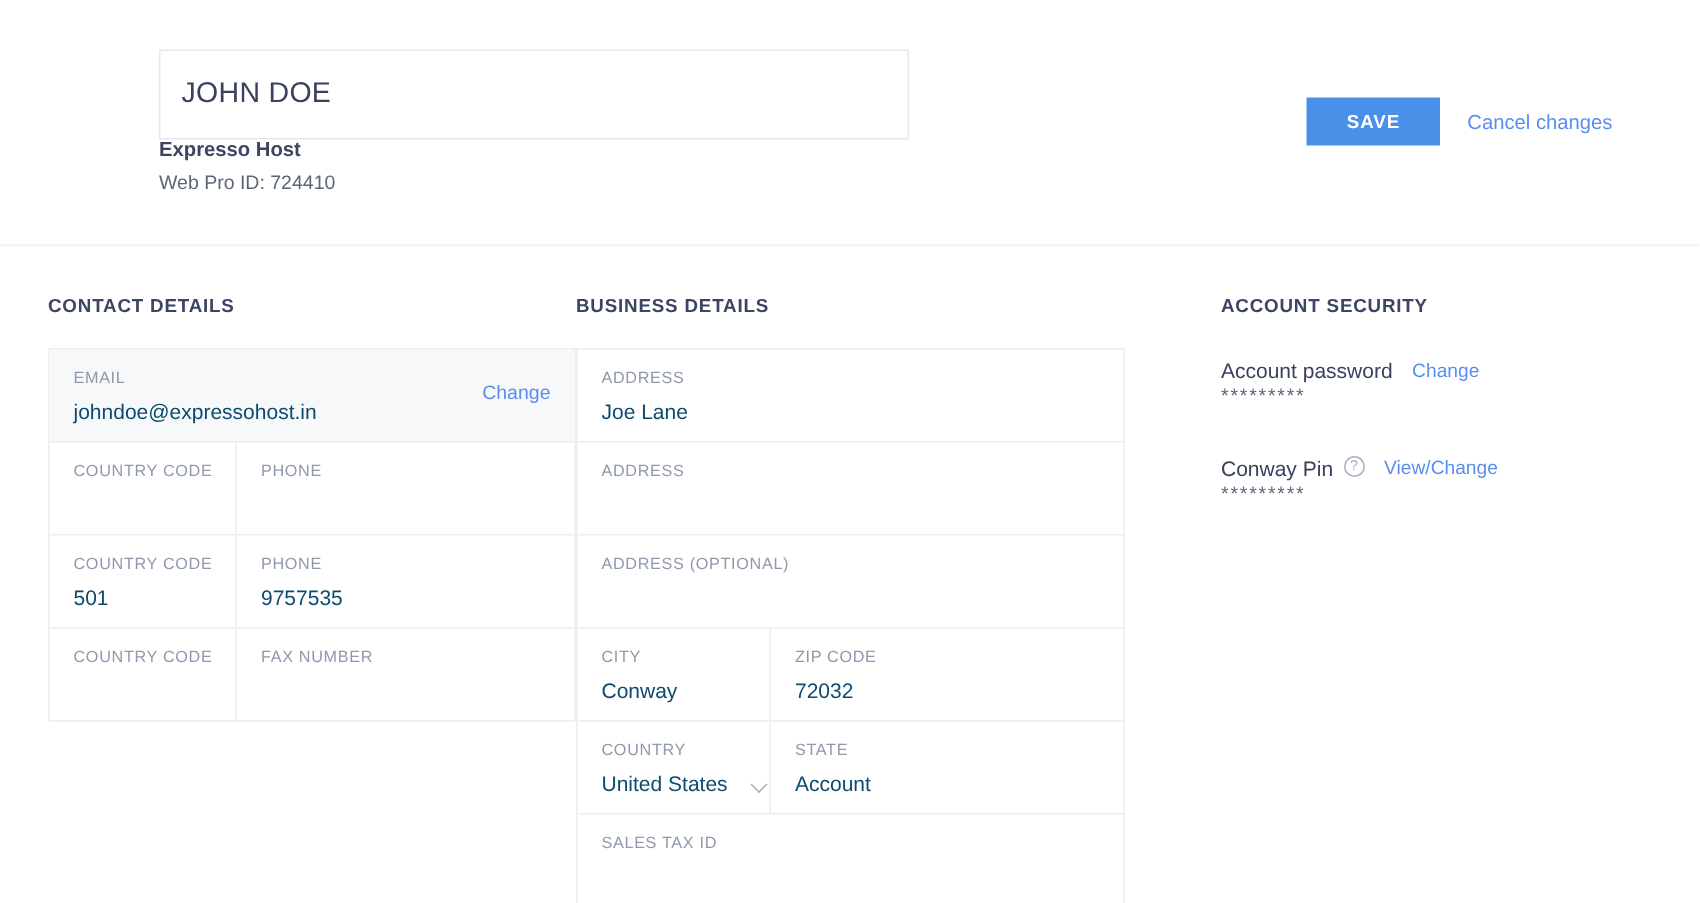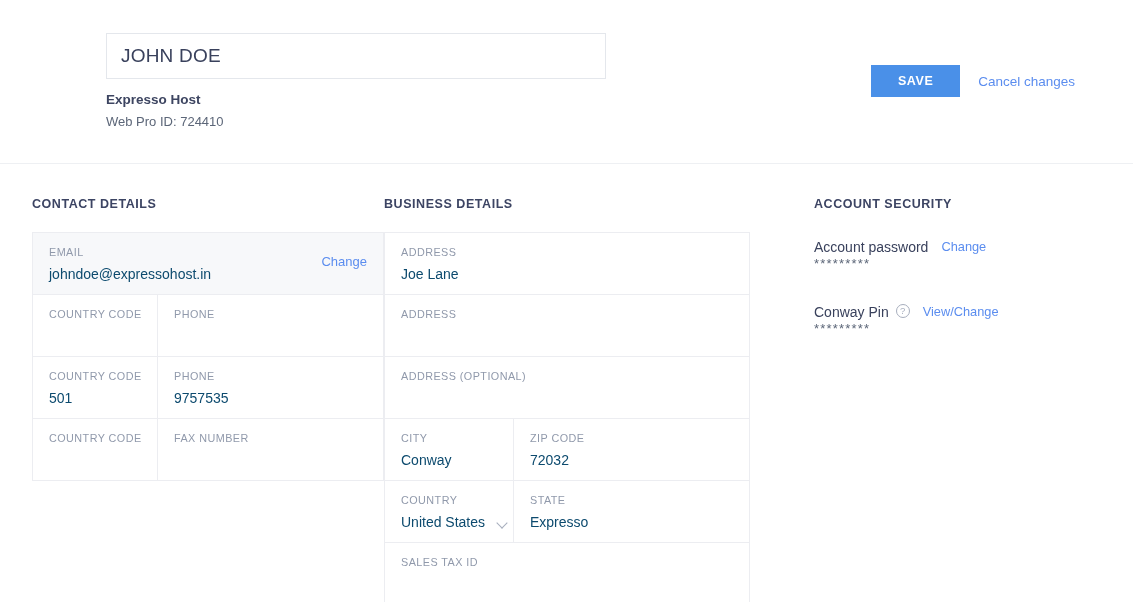--- a/index.html
+++ b/index.html
@@ -52,21 +52,21 @@
     border-radius: 50%;
     background: #24c98a;
     border: 2px solid #ffffff;
     box-sizing: border-box;
   }
   .name-input {
     position: absolute;
     left: 106px;
     top: 33px;
     width: 500px;
-    height: 46px;
+    height: 60px;
     box-sizing: border-box;
     border: 1px solid #e4e7ec;
     background: #ffffff;
     font-family: "Liberation Sans", sans-serif;
     font-size: 19px;
     color: #39415c;
     padding: 0 14px;
     letter-spacing: 0.2px;
     outline: none;
   }
@@ -184,20 +184,21 @@
     cursor: pointer;
   }
 
   .cc-cell { width: 124px; flex: 0 0 124px; }
   .city-cell { width: 128px; flex: 0 0 128px; }
 
   .select-value {
     display: flex;
     align-items: center;
     gap: 13px;
+    justify-content: space-between;
   }
   .chevron {
     display: inline-block;
     width: 11px;
     height: 7px;
     position: relative;
   }
   .chevron::before {
     content: "";
     position: absolute;
@@ -360,21 +361,21 @@
       <div class="f-row">
         <div class="f-cell city-cell">
           <span class="f-label">COUNTRY</span>
           <span class="f-value select-value">
             <span>United States</span>
             <span class="chevron"></span>
           </span>
         </div>
         <div class="f-cell divided">
           <span class="f-label">STATE</span>
-          <span class="f-value">Expresso</span>
+          <span class="f-value">Account</span>
         </div>
       </div>
 
       <div class="f-row">
         <div class="f-cell">
           <span class="f-label">SALES TAX ID</span>
           <span class="f-value"></span>
         </div>
       </div>
 

